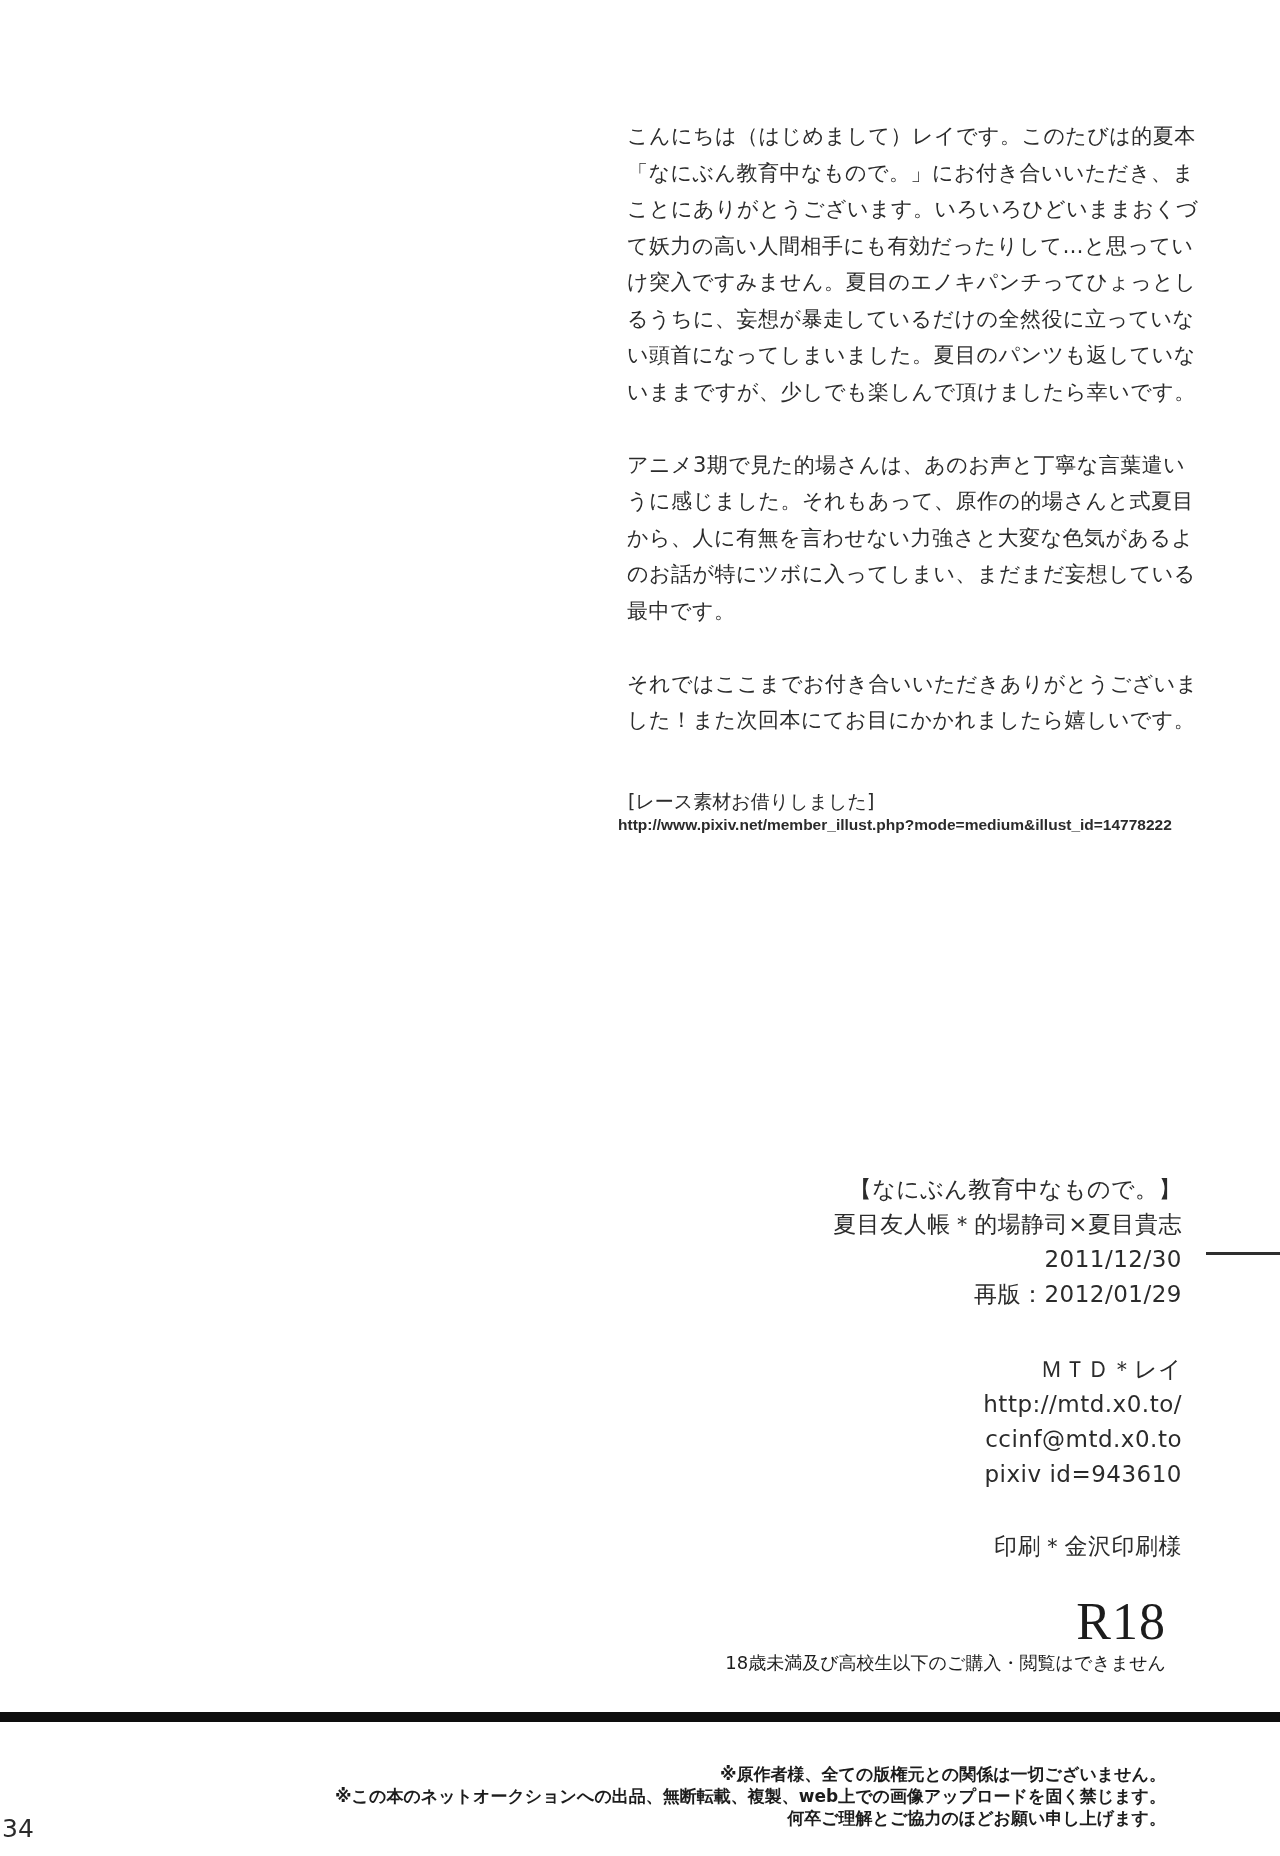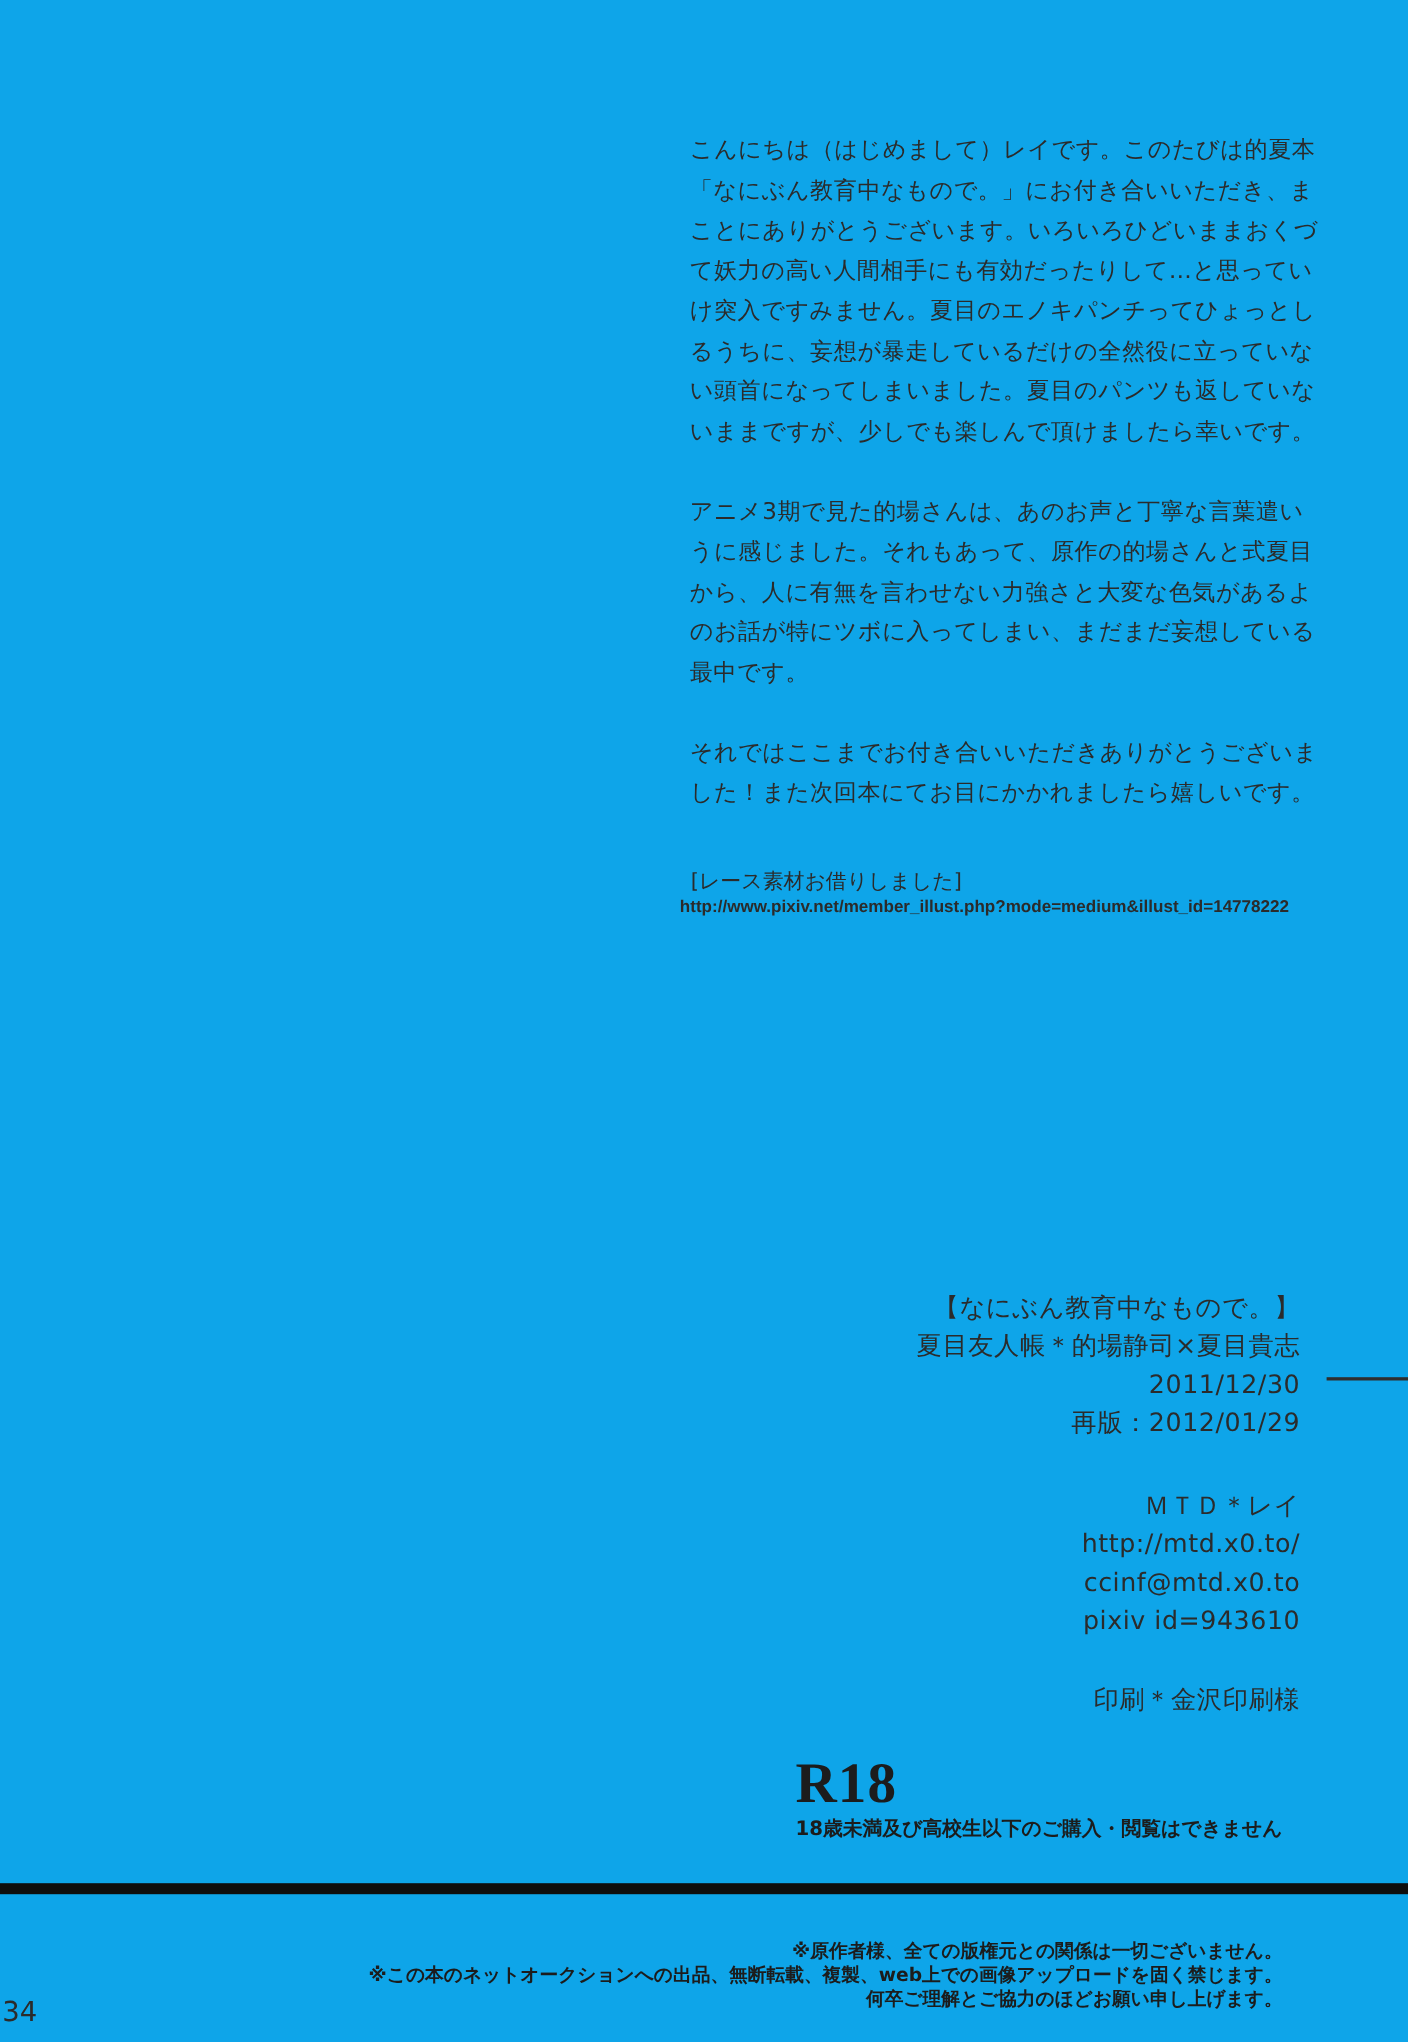--- a/index.html
+++ b/index.html
@@ -1,21 +1,21 @@
 <!DOCTYPE html>
 <html><head>
 <meta charset="utf-8">
 <style>
   * { margin: 0; padding: 0; box-sizing: border-box; }
   html, body { background: #e8e8e6; }
   .page {
     position: relative;
     width: 1280px;
     height: 1856px;
-    background: #0ea5e9;
+    background: #ffffff;
     color: #262626;
     font-family: "DejaVu Sans", sans-serif;
     overflow: hidden;
   }
 
   
   .afterword {
     position: absolute;
     left: 627px;
     top: 118px;
@@ -78,22 +78,21 @@
     letter-spacing: 0.5px;
     white-space: nowrap;
     color: #2b2b2b;
   }
 
   
   .rating {
     position: absolute;
     top: 1596px;
     right: 114px;
-    text-align: left;
-    font-weight: bold;
+    text-align: right;
   }
   .rating .r18 {
     font-family: "Liberation Serif", serif;
     font-size: 52px;
     line-height: 52px;
     color: #1c1c1c;
     letter-spacing: 1px;
   }
   .rating .r18-note {
     font-size: 18px;

